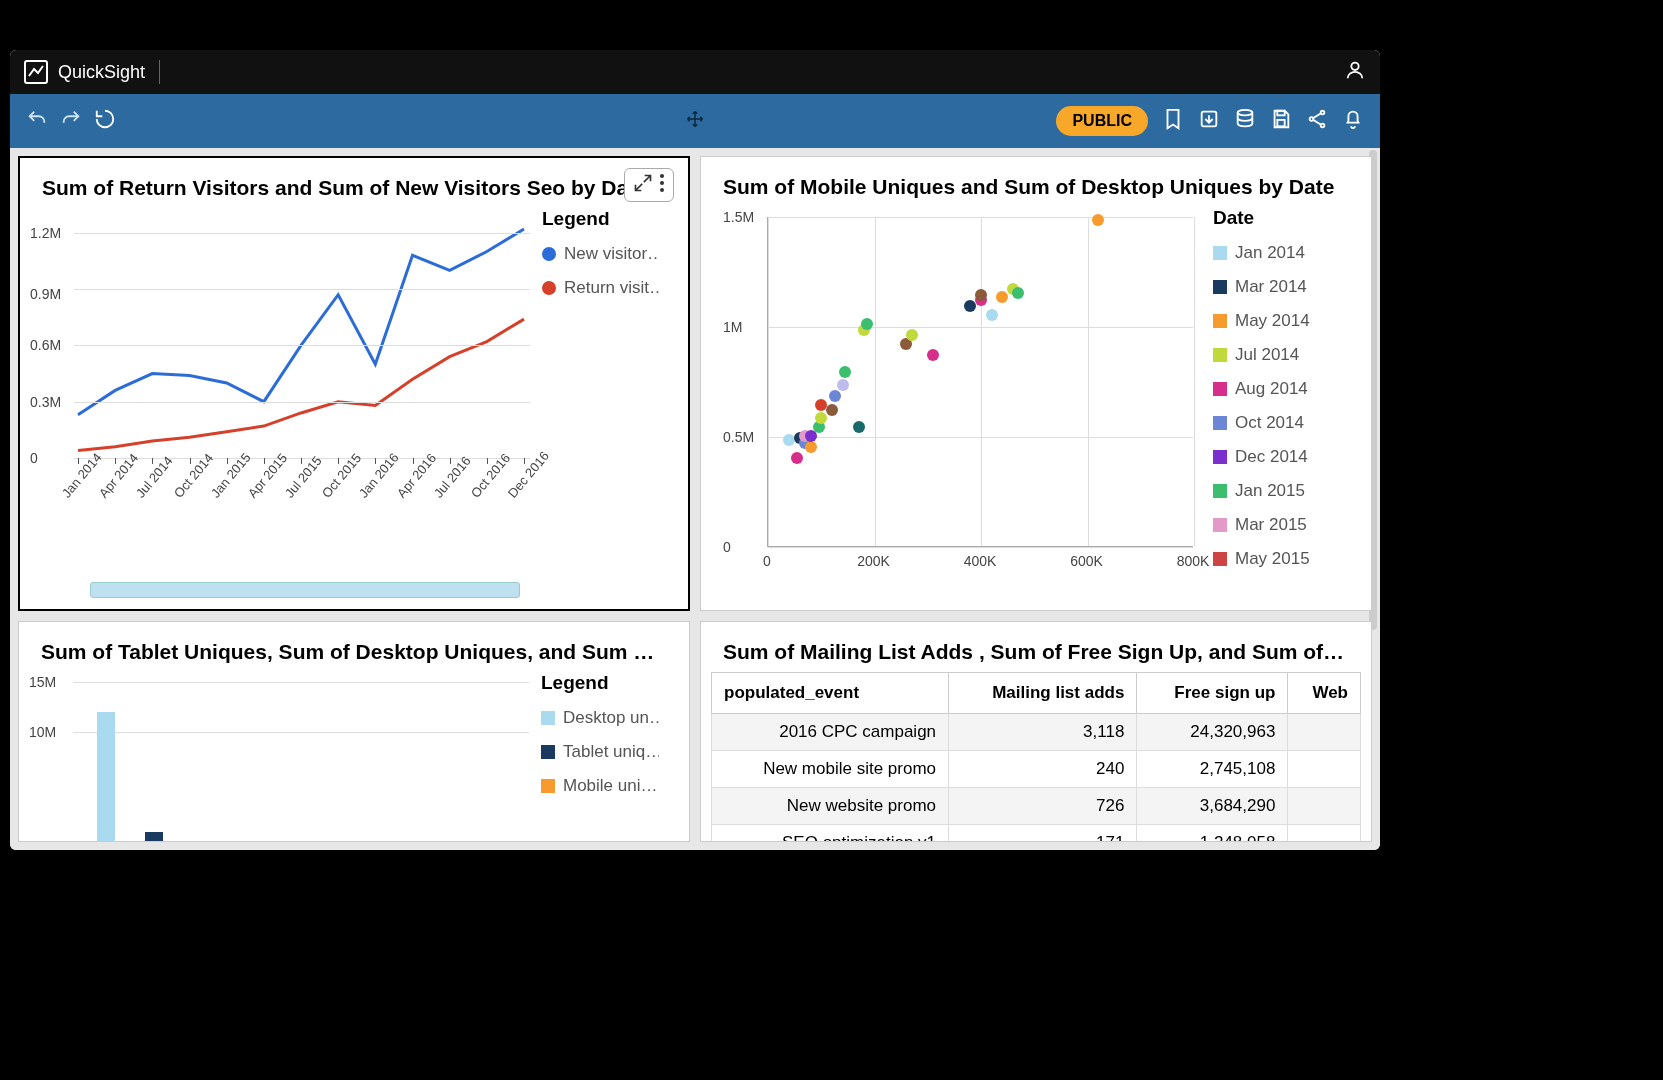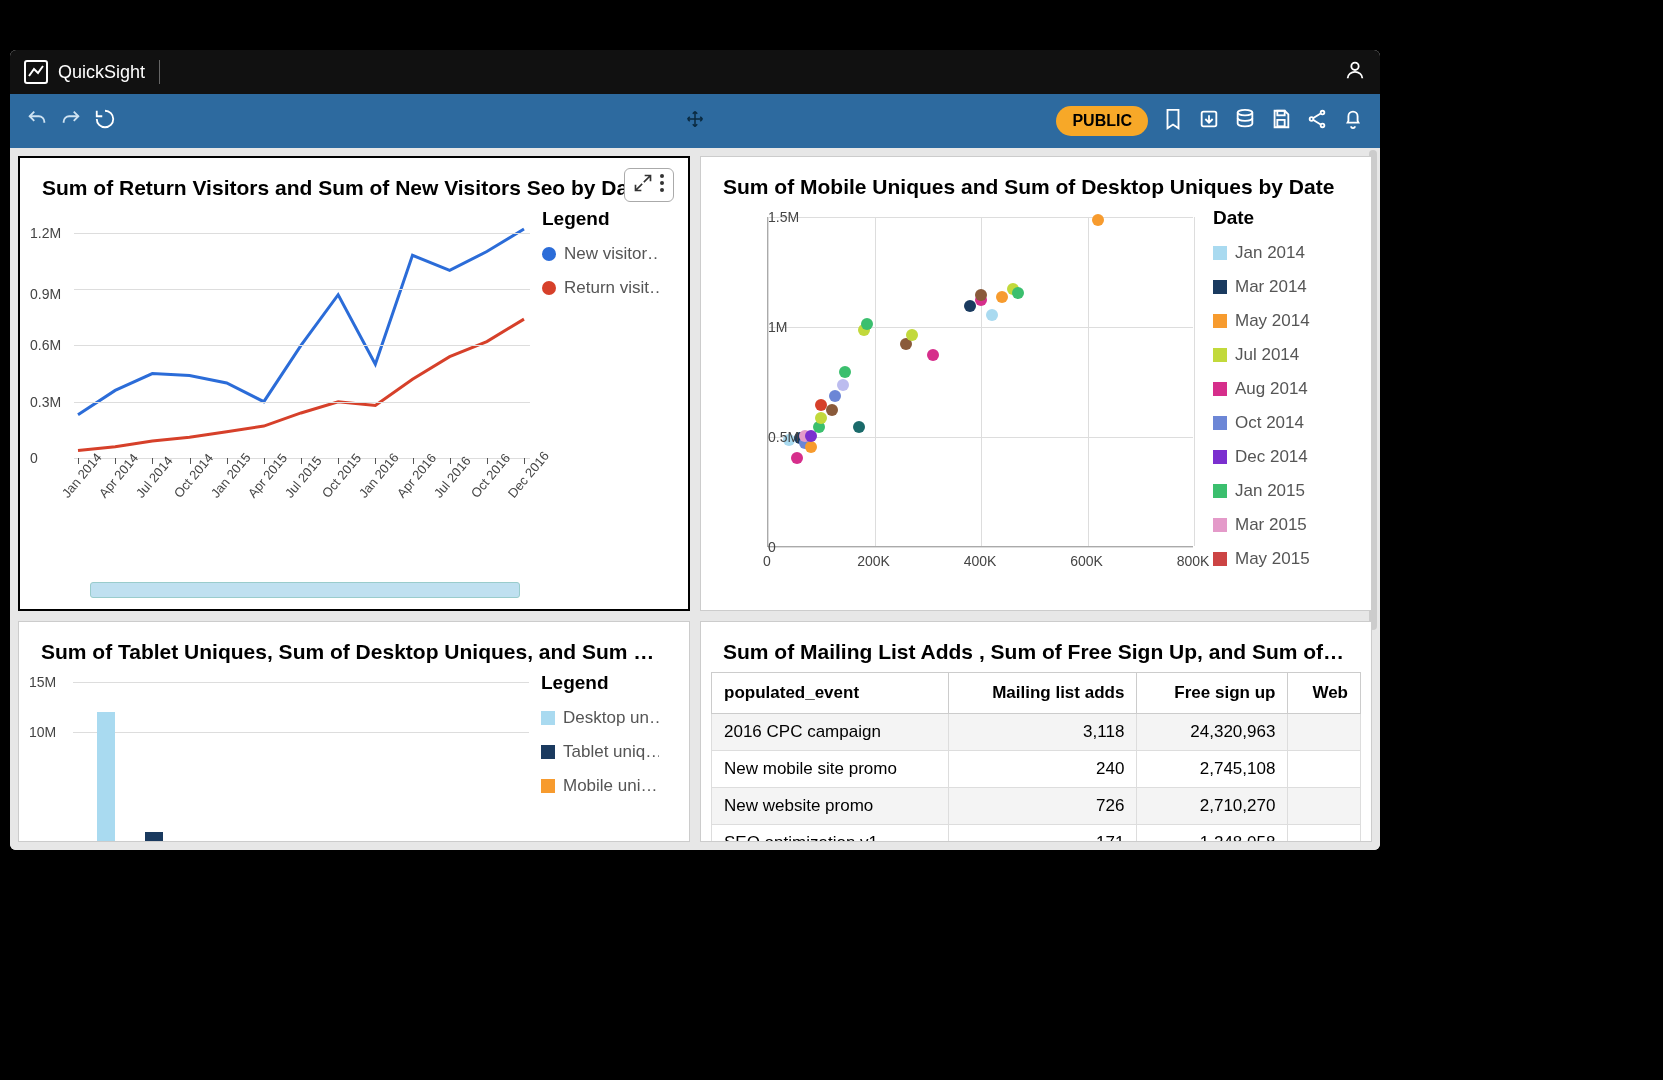--- a/index.html
+++ b/index.html
@@ -43,31 +43,31 @@
   .scrolltrack { position: absolute; left: 60px; right: 10px; bottom: -70px; height: 16px; background: #bfe0f0; border: 1px solid #9cc; border-radius: 3px; }
   
   .chart2 { display: flex; padding: 0 10px; }
   .chart2-plot { position: relative; width: 490px; height: 380px; }
   .chart2-legend { width: 130px; padding-left: 12px; overflow:hidden; }
   .grid2 { position:absolute; left:56px; top:10px; right:8px; bottom:40px; border-left:1px solid #aaa; border-bottom:1px solid #aaa; }
   .vgrid { position:absolute; top:0; bottom:0; border-left:1px solid #ddd; }
   .hgrid { position:absolute; left:0; right:0; border-top:1px solid #ddd; }
   .sdot { position:absolute; width:12px; height:12px; border-radius:50%; transform:translate(-50%,50%); }
   .x2lab { position:absolute; bottom:18px; font-size:14px; color:#444; transform:translateX(-50%);}
-  .y2lab { position:absolute; left:12px; font-size:14px; color:#444; transform:translateY(50%);margin-left:45px;}
+  .y2lab { position:absolute; left:12px; font-size:14px; color:#444; transform:translateY(50%);}
   
   .chart3 { display: flex; padding: 0 10px; }
   .chart3-plot { position: relative; width: 500px; height: 180px; }
   .chart3-legend { width: 130px; padding-left: 12px; }
   .bar { position:absolute; bottom:0; width:18px; }
   
   .tbl { border-collapse: collapse; width: 100%; font-size: 17px; }
   .tbl th { text-align: left; padding: 10px 12px; background: #fff; border: 1px solid #ccc; font-weight:700;}
   .tbl th.c, .tbl td.c { text-align:right; }
-  .tbl td { padding: 8px 12px; border: 1px solid #ddd; }
+  .tbl td { padding: 8px 12px; border: 1px solid #ddd; text-align: right; }
   .tbl tr:nth-child(odd) td { background:#f4f4f4; }
   .scrollbar-y { position:absolute; right:3px; top:100px; width:8px; height:480px; background:#ccc; border-radius:4px;}
 </style>
 </head>
 <body>
 
 <div class="outer">
 
   <div class="topbar">
     <div class="brand">
@@ -380,21 +380,21 @@
               </tr>
               <tr>
                 <td class="">New mobile site promo</td>
                 <td class="c">240</td>
                 <td class="c">2,745,108</td>
                 <td class="c"></td>
               </tr>
               <tr>
                 <td class="">New website promo</td>
                 <td class="c">726</td>
-                <td class="c">2,710,270</td>
+                <td class="c">3,684,290</td>
                 <td class="c"></td>
               </tr>
               <tr>
                 <td class="">SEO optimization v1</td>
                 <td class="c">171</td>
                 <td class="c">1,248,058</td>
                 <td class="c"></td>
               </tr>
             </tbody>
         </table>

